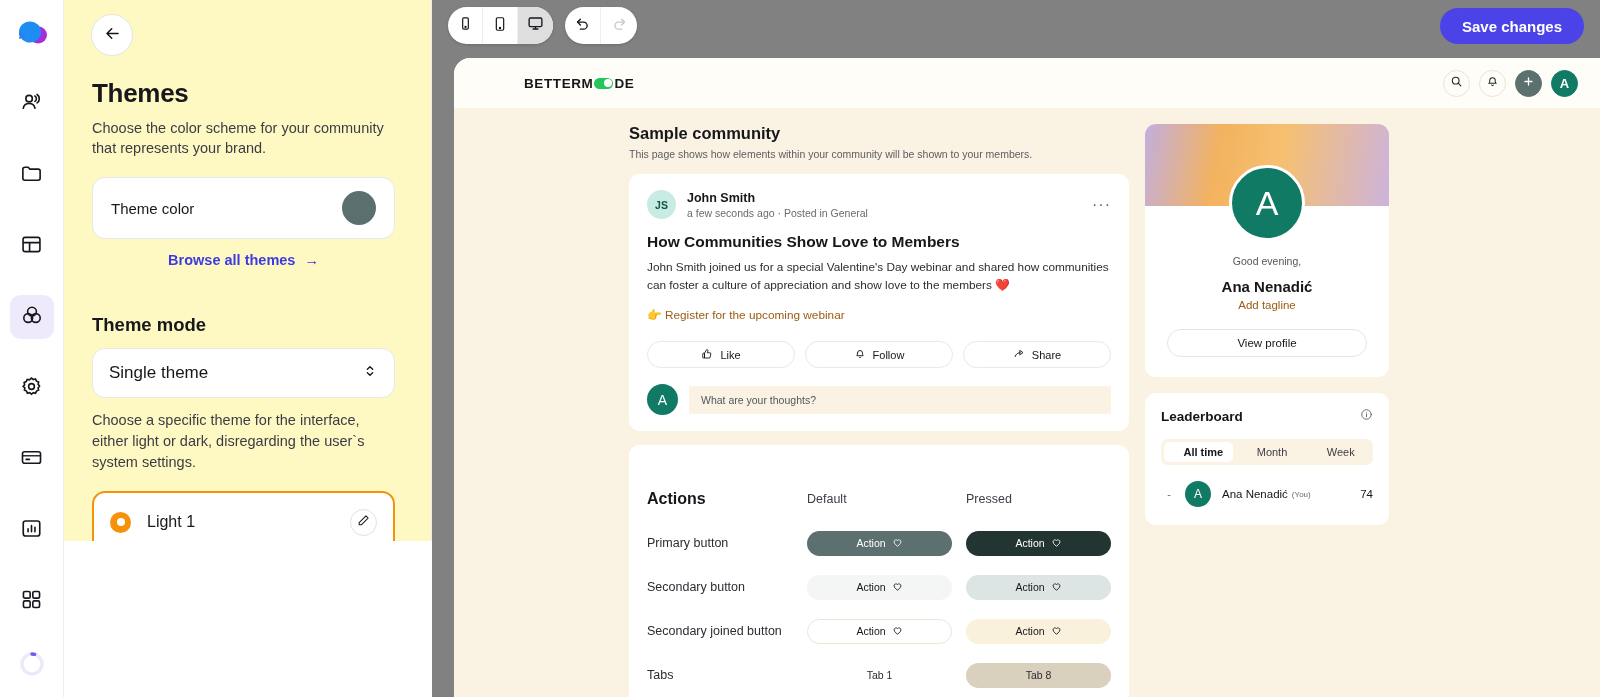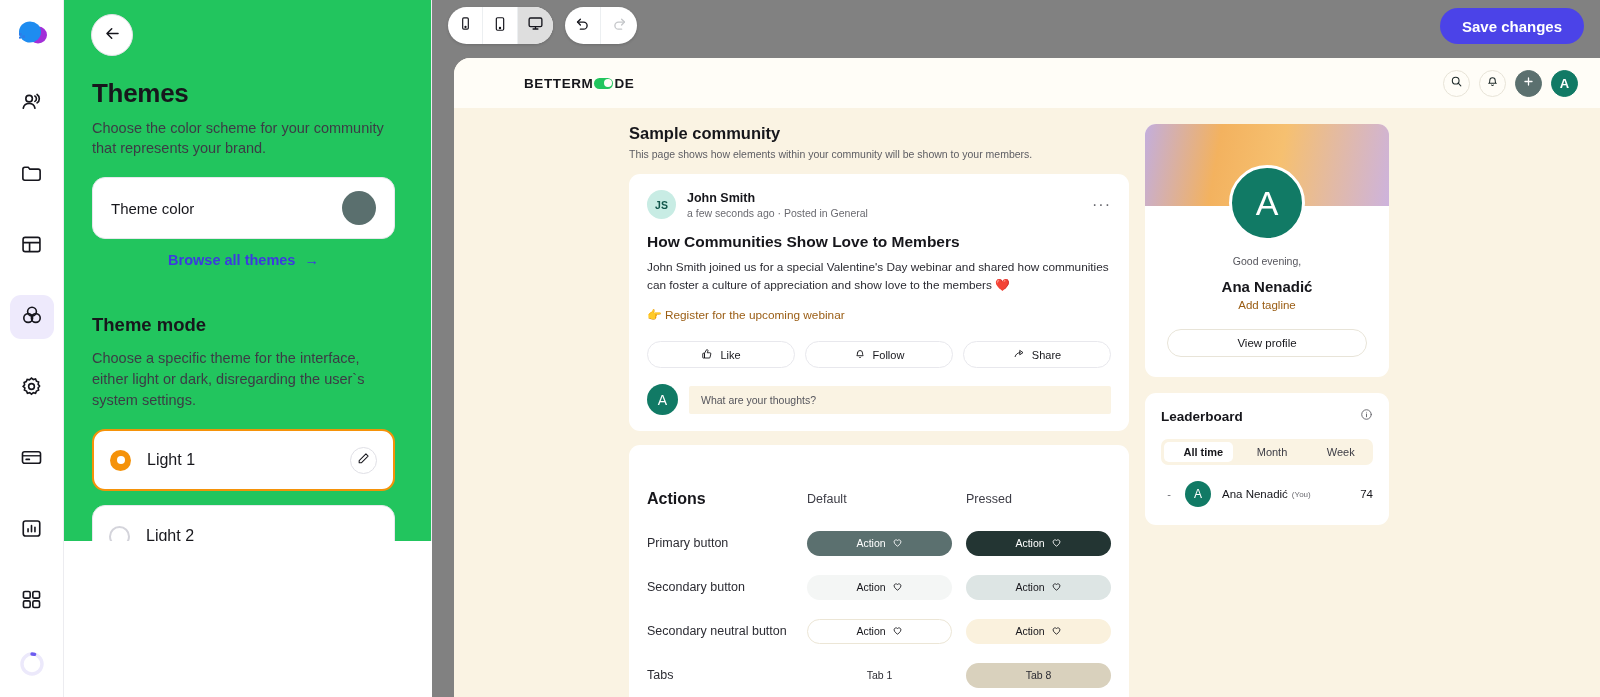--- a/index.html
+++ b/index.html
@@ -25,21 +25,21 @@
     width: 44px; height: 44px; border-radius: 11px;
     display: flex; align-items: center; justify-content: center;
     margin-bottom: 27px; cursor: pointer; color: #16161d;
   }
   .rail-item.active { background: #eeeafc; }
   .rail-spinner { margin-top: auto; margin-bottom: 20px; width: 26px; height: 26px; }
 
   
   .panel {
     width: 368px; flex: 0 0 368px; height: 541px;
-    background: #22c55e; padding: 14px 8px 0 0;
+    background: #fef9c3; padding: 14px 8px 0 0;
     border-right: 1px solid #ececf0;
     overflow: hidden; position: relative;
   }
   .back-btn {
     width: 42px; height: 42px; border-radius: 50%;
     border: 1px solid #e3e3e8; background: #fff;
     display: flex; align-items: center; justify-content: center;
     margin: 0 0 22px 27px; cursor: pointer;
   }
   .panel-inner { padding: 0 28px; }
@@ -337,20 +337,28 @@
         <span class="box-label">Theme color</span>
         <span class="swatch" style="background:#5a6f6e"></span>
       </div>
 
       <div class="browse">
         <span>Browse all themes</span><span class="arrow">→</span>
       </div>
 
       <div class="section-title">Theme mode</div>
 
+      <div class="select">
+        <span class="select-value">Single theme</span>
+        <span>
+          <svg width="16" height="16" viewBox="0 0 24 24" fill="none" stroke="#16161d" stroke-width="2" stroke-linecap="round" stroke-linejoin="round">
+            <path d="M8 9.5l4-4 4 4M8 14.5l4 4 4-4"></path>
+          </svg>
+        </span>
+      </div>
 
       <div class="help">Choose a specific theme for the interface, either light or dark, disregarding the user`s system settings.</div>
 
       <div class="theme-card selected">
         <span class="radio on"></span>
         <span class="theme-name">Light 1</span>
         <span class="pencil-btn">
           <span>
             <svg width="13" height="13" viewBox="0 0 24 24" fill="none" stroke="#16161d" stroke-width="1.9" stroke-linecap="round" stroke-linejoin="round">
               <path d="M16.5 3.5l4 4L8 20H4v-4z"></path>
@@ -551,21 +559,21 @@
                     <div class="abtn secondary-pressed">
                   <span>Action</span>
                   <span><svg width="11" height="11" viewBox="0 0 24 24" fill="none" stroke="currentColor" stroke-width="1.9">
                           <path d="M12 20s-7.5-4.7-7.5-9.6A4.4 4.4 0 0 1 12 7.6a4.4 4.4 0 0 1 7.5 2.8C19.5 15.3 12 20 12 20z"></path>
                         </svg></span>
                 </div>
                   </div>
               </div>
 
               <div class="tbl-row">
-                <div class="tbl-c0">Secondary neutral button</div>
+                <div class="tbl-c0">Secondary joined button</div>
                 <div class="tbl-c1">
                     <div class="abtn neutral">
                   <span>Action</span>
                   <span><svg width="11" height="11" viewBox="0 0 24 24" fill="none" stroke="currentColor" stroke-width="1.9">
                           <path d="M12 20s-7.5-4.7-7.5-9.6A4.4 4.4 0 0 1 12 7.6a4.4 4.4 0 0 1 7.5 2.8C19.5 15.3 12 20 12 20z"></path>
                         </svg></span>
                 </div>
                   </div>
                 <div class="tbl-c2">
                     <div class="abtn neutral-pressed">

